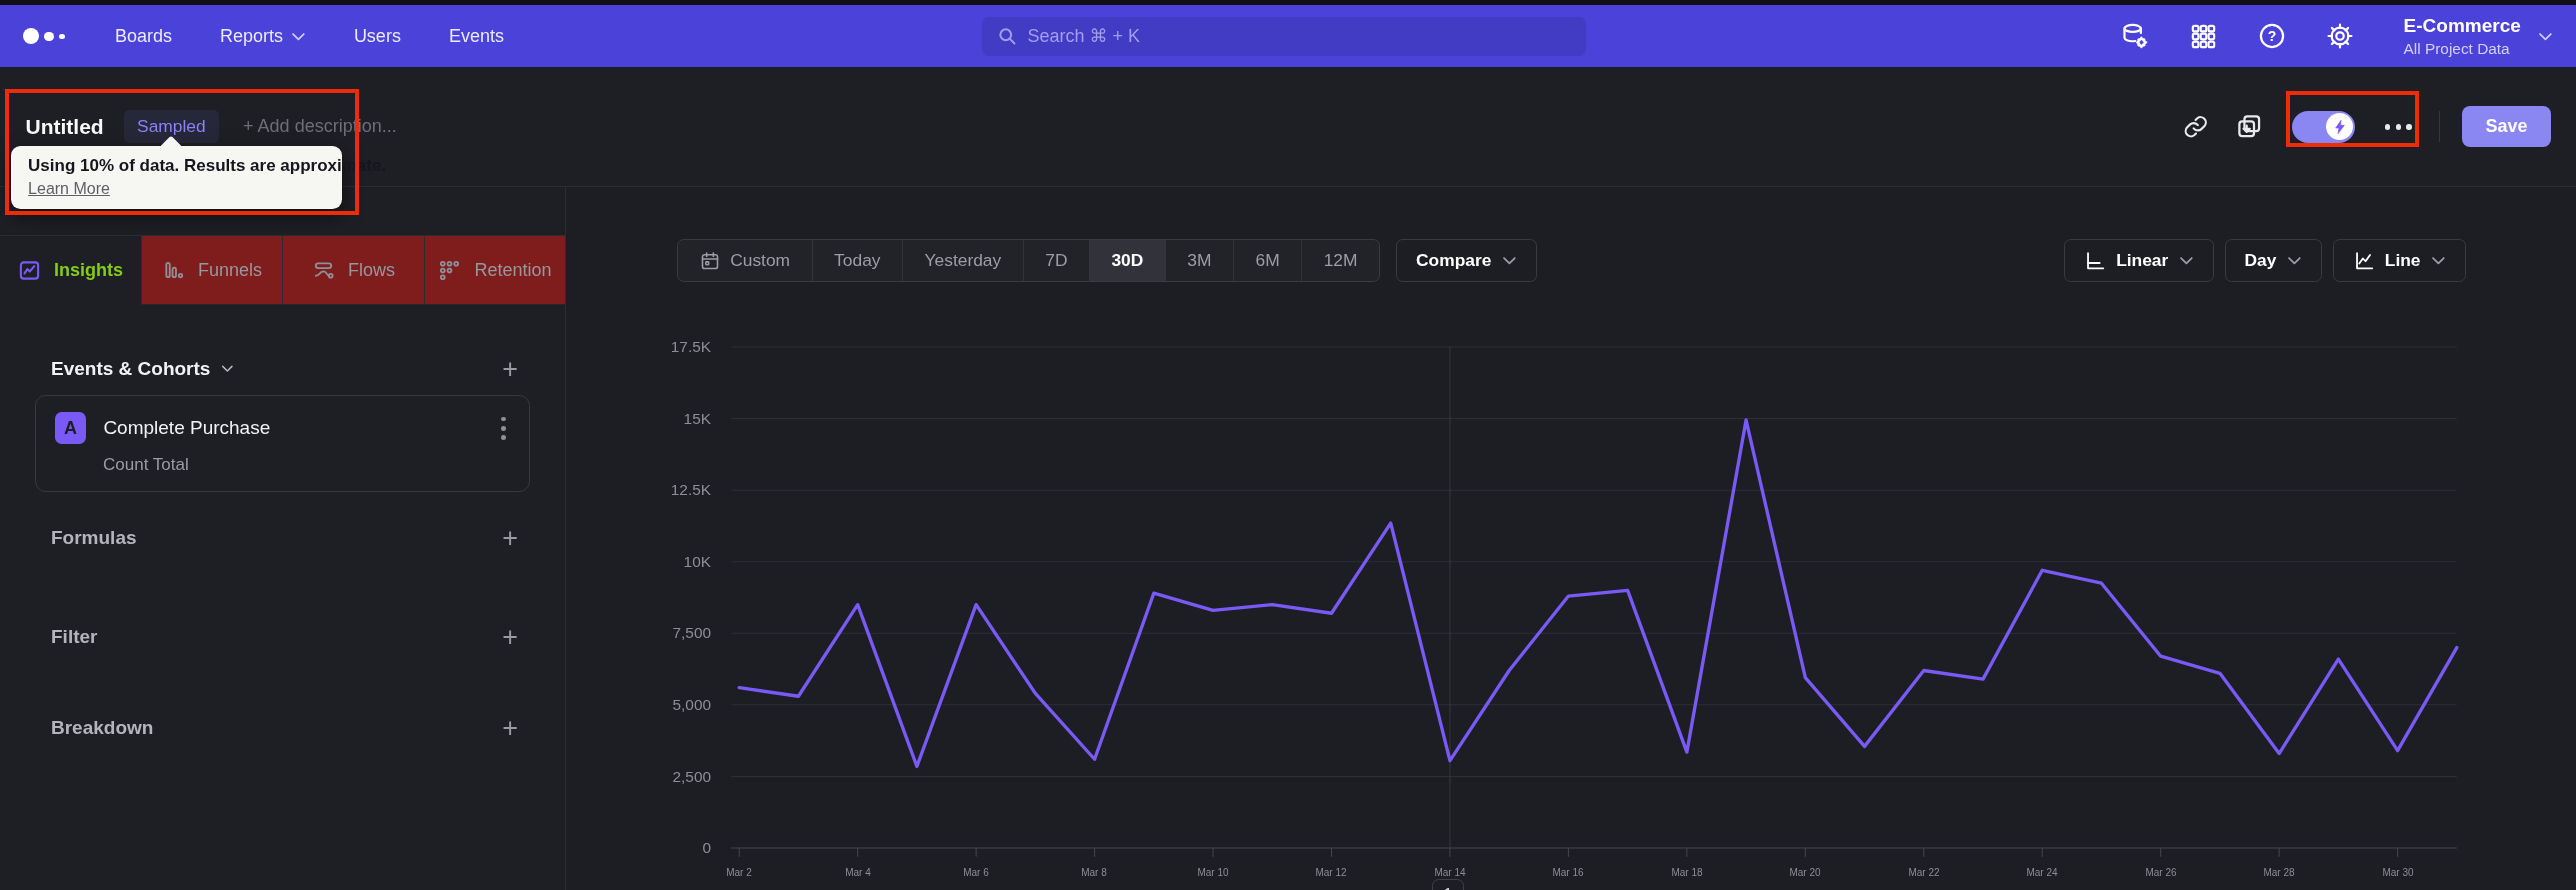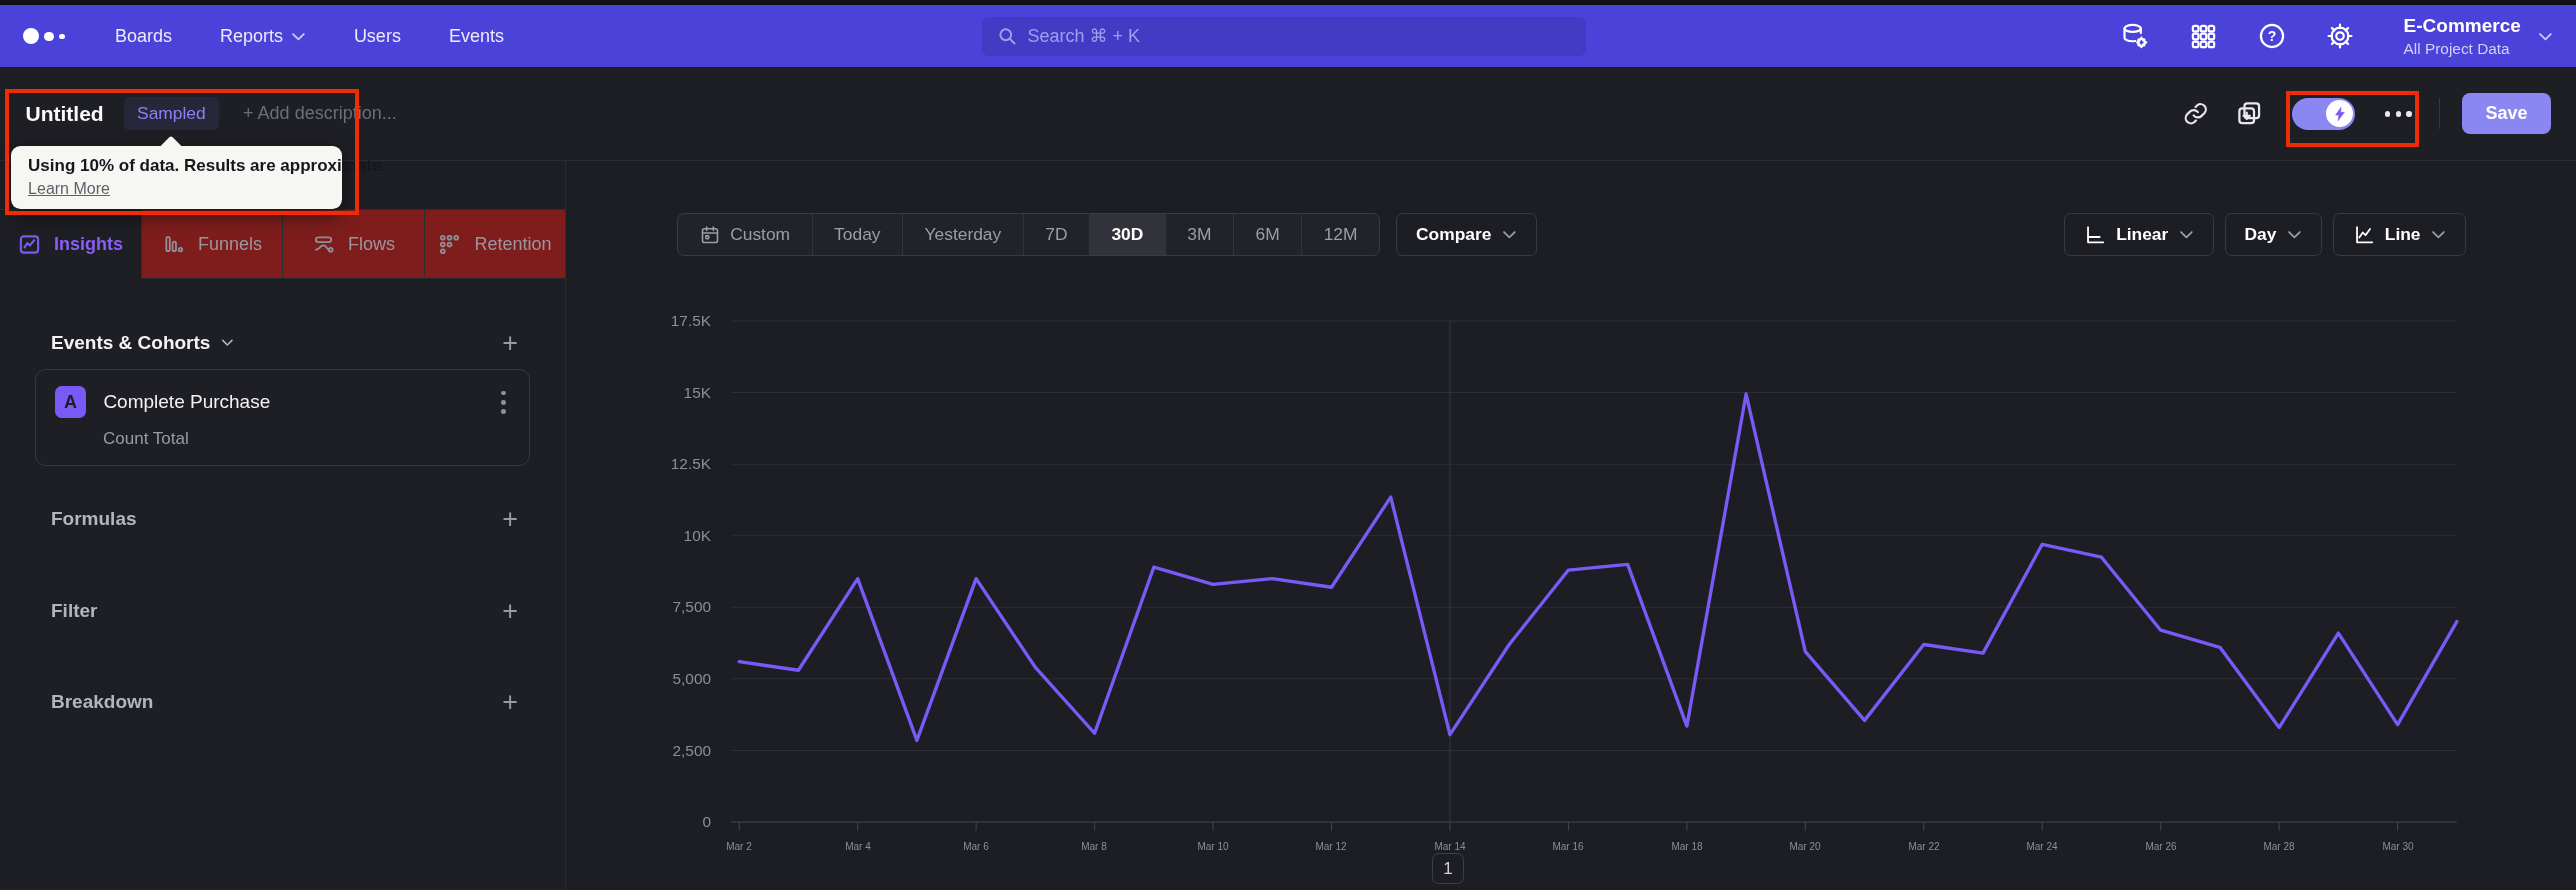--- a/index.html
+++ b/index.html
@@ -34,21 +34,21 @@
   .searchbox .ph { font-size:18px; color:#a29ded; }
   .nav-right { margin-left:auto; display:flex; align-items:center; gap:39px; }
   .nav-icon { width:29.5px; height:29.5px; display:flex; align-items:center; justify-content:center; cursor:pointer; }
   .nav-icon svg { stroke:#fff; fill:none; stroke-width:1.9; stroke-linecap:round; stroke-linejoin:round; }
   .project { display:flex; align-items:center; gap:17.4px; margin-left:9.4px; cursor:pointer; }
   .project .pname { font-size:19px; font-weight:700; color:#fff; line-height:1.2; }
   .project .pscope { font-size:15.4px; color:#d4d0f8; line-height:1.2; margin-top:2px; }
 
   
   .header-bar {
-    height:94px; background:#1e1e25; border-bottom:0.7px solid #2c2c33;
+    height:120px; background:#1e1e25; border-bottom:0.7px solid #2c2c33;
     display:flex; align-items:center; padding:0 25.5px; position:relative;
   }
   .rtitle { font-size:21px; font-weight:600; color:#fafafb; cursor:text; }
   .badge {
     margin-left:20px; font-size:17.4px; color:#8b80f5; background:#27273a;
     padding:6px 13.4px; border-radius:5.4px; cursor:default;
   }
   .desc { margin-left:24px; font-size:18px; color:#6e6e78; cursor:text; }
   .hdr-right { margin-left:auto; display:flex; align-items:center; }
   .hicon { width:31px; height:31px; display:flex; align-items:center; justify-content:center; cursor:pointer; }
@@ -88,21 +88,21 @@
 
   
   .body-row { display:flex; height:729px; }
   .sidebar { width:566px; position:relative; background:#1e1e25; border-right:0.7px solid #2c2c33; }
   .tab-strip { position:absolute; top:48px; left:0; right:0; height:70px; display:flex;
     border-top:0.7px solid #2c2c33; }
   .tab { flex:1; display:flex; align-items:center; justify-content:center; gap:13.4px;
     font-size:18px; color:#97979f; background:#7f1d1d; border-right:0.7px solid #2c2c33;
     border-bottom:0.7px solid #26262d; cursor:pointer; }
   .tab:last-child { border-right:none; }
-  .tab.active { background:#1e1e25; color:#8b5cf6; font-weight:600; border-bottom:0.7px solid transparent; }
+  .tab.active { background:#1e1e25; color:#84cc16; font-weight:600; border-bottom:0.7px solid transparent; }
   .tab svg { fill:none; stroke:#8f8f97; stroke-width:1.9; stroke-linecap:round; stroke-linejoin:round; }
   .tab.active svg { stroke:#7a5af7; }
   .side-row { position:absolute; left:51px; right:47px; height:29.5px;
     display:flex; align-items:center; justify-content:space-between; }
   .side-row .sr-label { font-size:19px; font-weight:700; color:#f2f2f5; display:flex; align-items:center; gap:10.7px; }
   .side-row.dim .sr-label { color:#b4b4bc; }
   .plus-btn { font-size:27px; font-weight:300; color:#9a9aa2; line-height:27px; cursor:pointer; }
   .event-card { position:absolute; left:35px; right:35px; top:208px; height:97px;
     border:0.7px solid #38383f; border-radius:10.7px; padding:16px 19px; cursor:pointer; }
   .ec-row1 { display:flex; align-items:center; }
@@ -325,21 +325,21 @@
         <div class="ec-name">Complete Purchase</div>
         <div class="kebab">
             <i></i>
             <i></i>
             <i></i>
           </div>
       </div>
       <div class="ec-metric">Count Total</div>
     </div>
 
-    <div class="side-row dim" style="top:343px;gap:6px;">
+    <div class="side-row dim" style="top:336px;gap:6px;">
       <span class="sr-label">Formulas</span>
       <span class="plus-btn">+</span>
     </div>
     <div class="side-row dim" style="top:435px;">
       <span class="sr-label">Filter</span>
       <span class="plus-btn">+</span>
     </div>
     <div class="side-row dim" style="top:526px;">
       <span class="sr-label">Breakdown</span>
       <span class="plus-btn">+</span>

